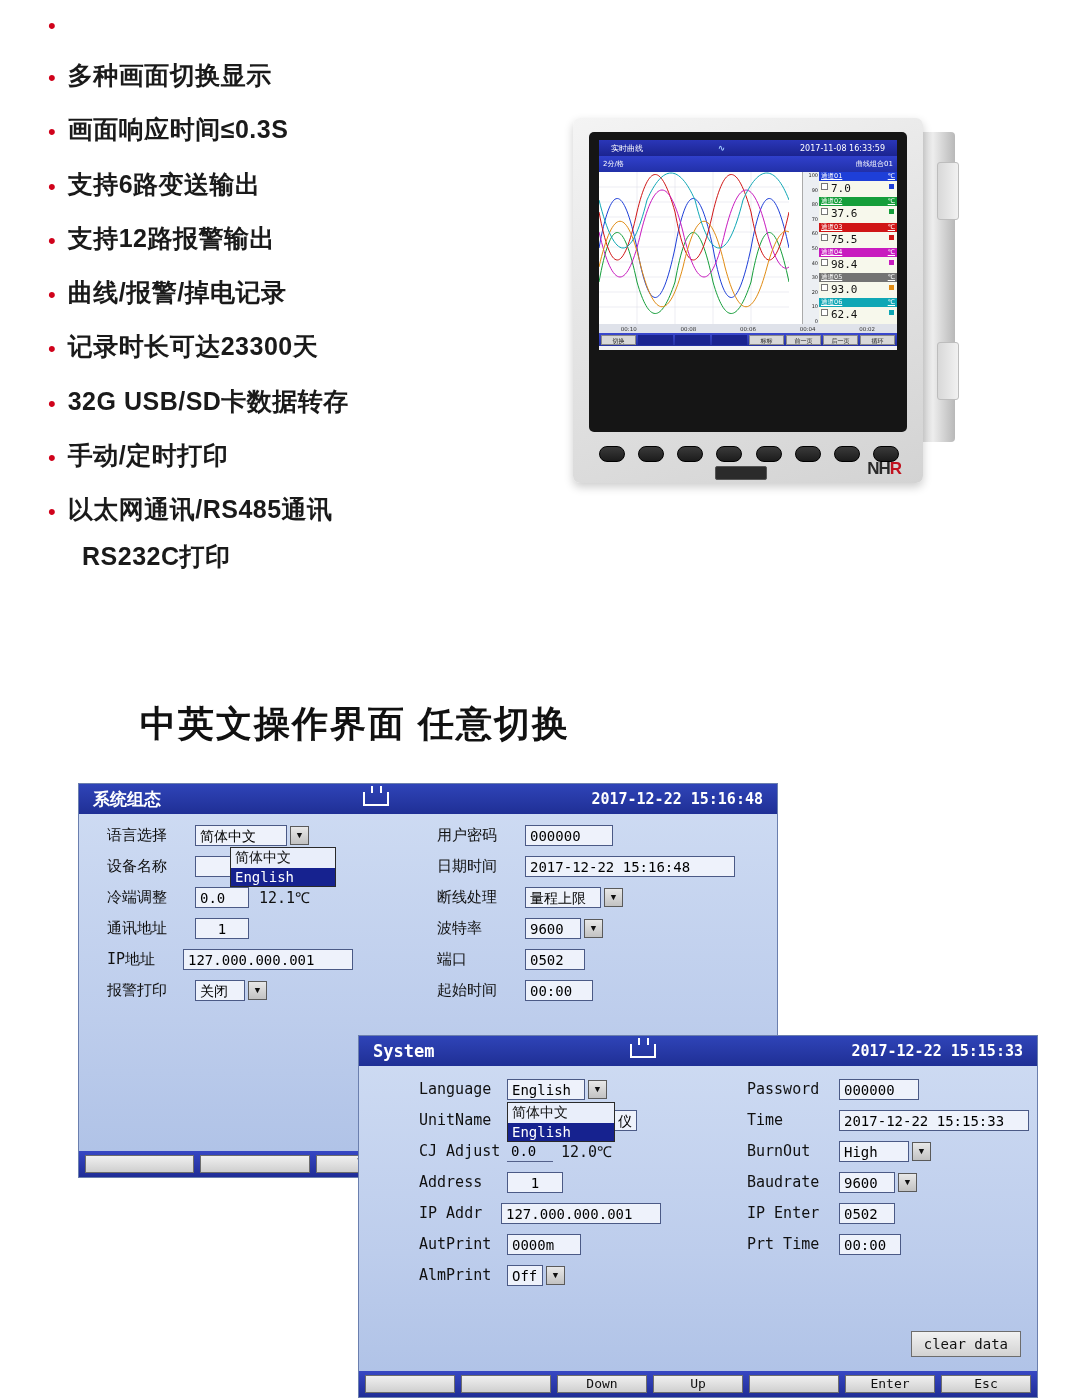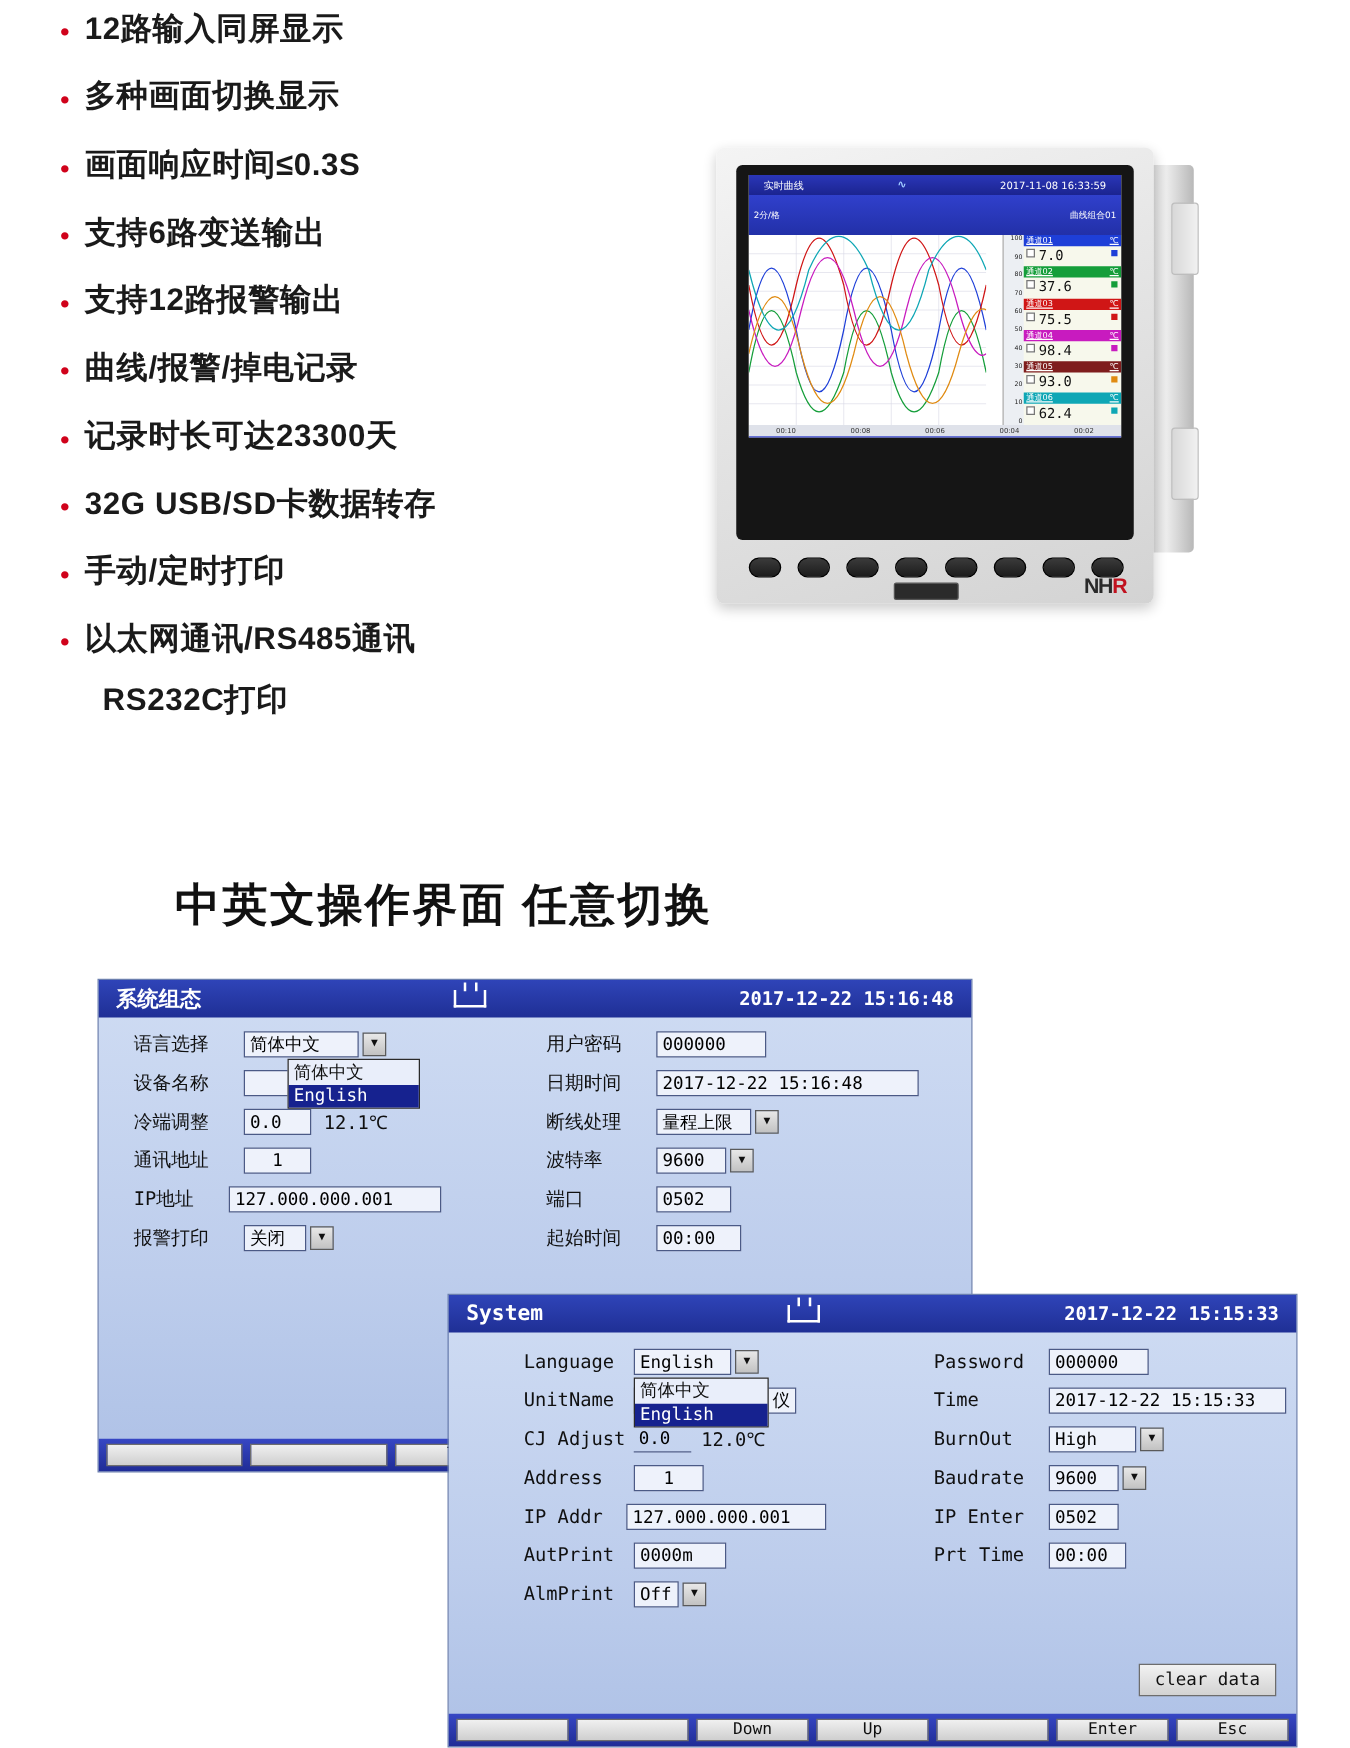--- a/index.html
+++ b/index.html
@@ -99,21 +99,21 @@
     padding:0 12px;
     justify-content:space-between;
   }
   .scr-top .mid { color:#9ec8ff; font-weight:bold; font-size:9px;}
   .scr-sub {
     height:16px;
     background:linear-gradient(#3040cc,#2230a8);
     color:#fff; font-size:7px;
     display:flex; align-items:center;
     justify-content:space-between;
-    padding:16px 4px;
+    padding:0 4px;
   }
   .scr-main {
     position:relative;
     height:152px;
     display:flex;
   }
   .plot {
     position:relative;
     flex:1;
     background:#ffffff;
@@ -330,21 +330,20 @@
     padding:4px 12px;
     color:#101010;
   }
 </style>
 </head>
 <body>
 
 <div class="features">
   <div class="feature-row">
     <span class="bullet">•</span>
-    <span class="feature-text">12路输入同屏显示</span>
   </div>
   <div class="feature-row">
     <span class="bullet">•</span>
     <span class="feature-text">多种画面切换显示</span>
   </div>
   <div class="feature-row">
     <span class="bullet">•</span>
     <span class="feature-text">画面响应时间≤0.3S</span>
   </div>
   <div class="feature-row">
@@ -473,21 +472,21 @@
             <div class="ch-row">
               <div class="ch-name" style="background:#c81bbf;">
                 <span>通道04</span>
                 <span>℃</span>
               </div>
               <div class="ch-mark"></div>
               <div class="ch-val">98.4</div>
               <div class="ch-dot" style="background:#c81bbf;"></div>
             </div>
             <div class="ch-row">
-              <div class="ch-name" style="background:#7f1d1d;">
+              <div class="ch-name" style="background:#737373;">
                 <span>通道05</span>
                 <span>℃</span>
               </div>
               <div class="ch-mark"></div>
               <div class="ch-val">93.0</div>
               <div class="ch-dot" style="background:#e08b12;"></div>
             </div>
             <div class="ch-row">
               <div class="ch-name" style="background:#0fa7b5;">
                 <span>通道06</span>

